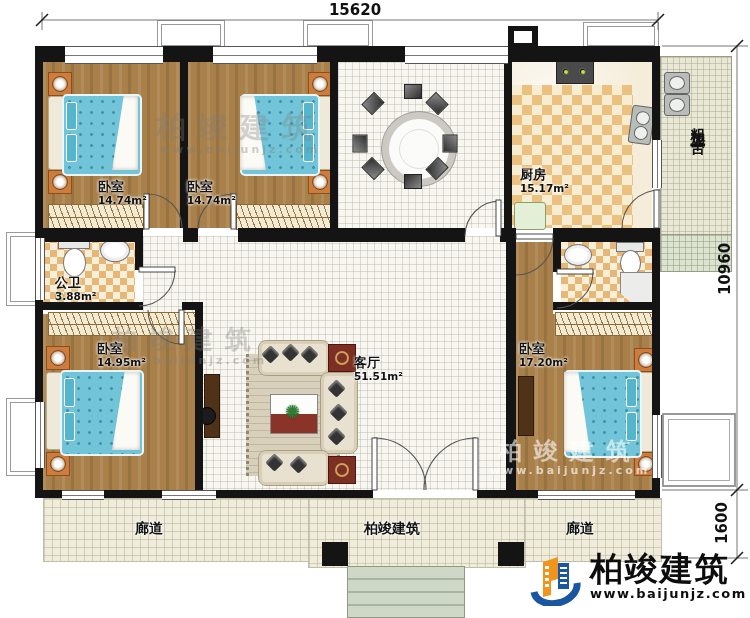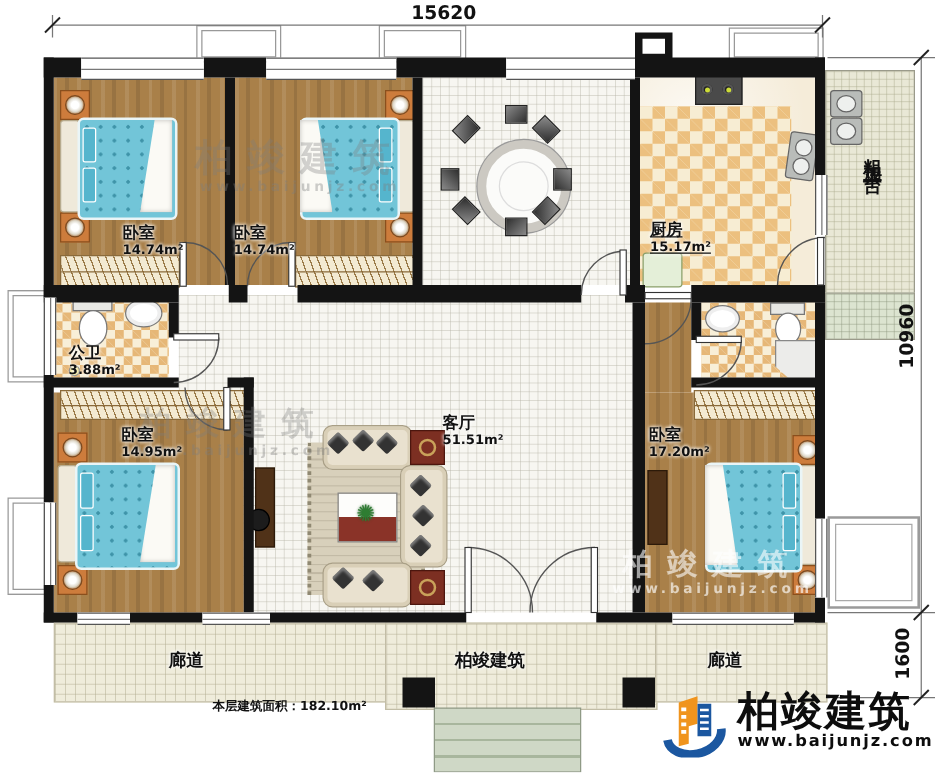--- a/index.html
+++ b/index.html
@@ -336,34 +336,34 @@
   </svg>
 
   <div class="rlabel" style="left:98px;top:180px;width:80px;">
     <div class="rname">卧室</div>
     <div class="rarea">14.74m²</div>
   </div>
   <div class="rlabel" style="left:187px;top:180px;width:80px;">
     <div class="rname">卧室</div>
     <div class="rarea">14.74m²</div>
   </div>
-  <div class="rlabel" style="left:520px;top:178px;width:80px;text-decoration:underline;">
+  <div class="rlabel" style="left:520px;top:168px;width:80px;">
     <div class="rname">厨房</div>
     <div class="rarea">15.17m²</div>
   </div>
   <div class="vlabel" style="left:688px;top:116px;">粗加工平台</div>
   <div class="rlabel" style="left:55px;top:276px;width:80px;">
     <div class="rname">公卫</div>
     <div class="rarea">3.88m²</div>
   </div>
   <div class="rlabel" style="left:97px;top:342px;width:80px;">
     <div class="rname">卧室</div>
     <div class="rarea">14.95m²</div>
   </div>
-  <div class="rlabel" style="left:354px;top:332px;width:80px;">
+  <div class="rlabel" style="left:354px;top:356px;width:80px;">
     <div class="rname">客厅</div>
     <div class="rarea">51.51m²</div>
   </div>
   <div class="rlabel" style="left:519px;top:342px;width:80px;">
     <div class="rname">卧室</div>
     <div class="rarea">17.20m²</div>
   </div>
   <div class="rlabel hall-label" style="left:135px;top:520px;width:80px;">廊道</div>
   <div class="rlabel hall-label" style="left:364px;top:520px;width:100px;">柏竣建筑</div>
   <div class="rlabel hall-label" style="left:566px;top:520px;width:80px;">廊道</div>
@@ -379,21 +379,20 @@
   <div class="wm wm-light" style="left:440px;top:438px;width:260px;">
     <div class="wm-name" style="font-size:24px;">柏竣建筑</div>
     <div class="wm-site">www.baijunjz.com</div>
   </div>
 
   <div class="dimtext" style="left:280px;top:1px;width:150px;">15620</div>
   <div class="dimtext dim-rot" style="left:690px;top:260px;width:70px;">10960</div>
   <div class="dimtext dim-rot" style="left:687px;top:514px;width:70px;">1600</div>
 
   <div class="tb" style="left:170px;top:560px;">
-    <div class="stat-row"><span>本层建筑面积：</span><span>182.10m²</span></div>
   </div>
 
   <div class="brand" style="left:530px;top:552px;">
     <svg width="52" height="54" viewBox="0 0 52 54">
       <path d="M4 40 A22 16 -15 0 0 47 31" stroke="#1b57a0" stroke-width="7" fill="none"></path>
       <polygon points="13,10 28,5 28,27 21,29 21,43 13,45" fill="#f0941d"></polygon>
       <rect x="28" y="11" width="11" height="26" fill="#1b57a0"></rect>
       <rect x="30" y="15" width="7" height="2" fill="#fff"></rect>
         <rect x="30" y="20" width="7" height="2" fill="#fff"></rect>
       <rect x="30" y="25" width="7" height="2" fill="#fff"></rect>

